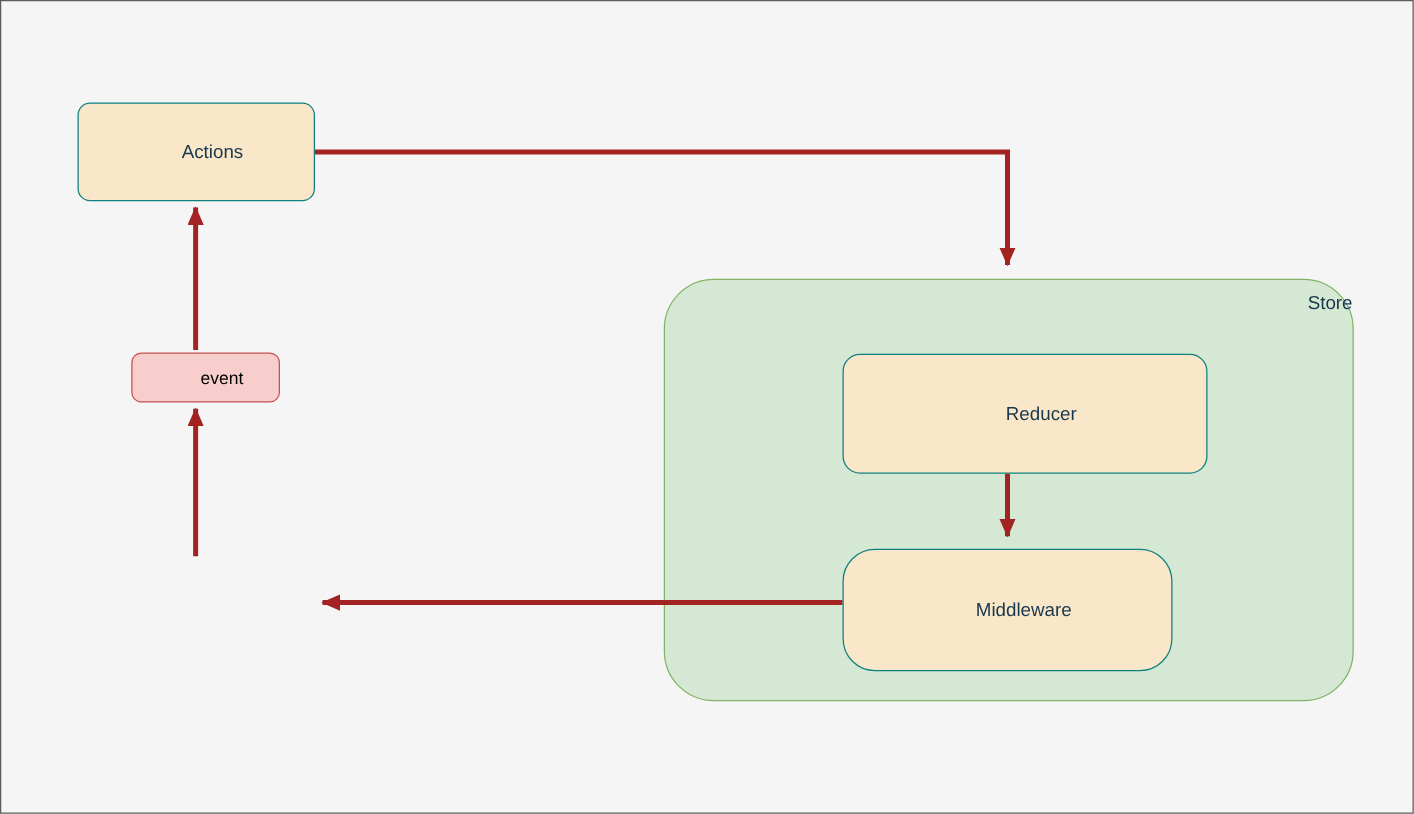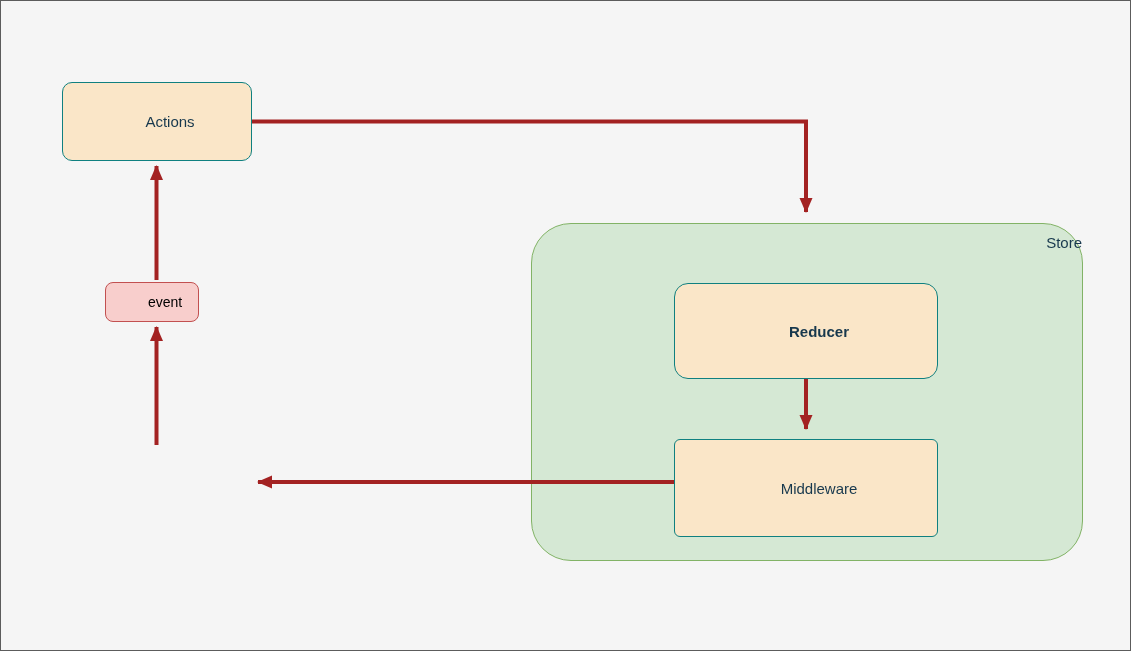--- a/index.html
+++ b/index.html
@@ -37,25 +37,25 @@
     color: var(--node-text, #17384d);
     background: var(--node-fill, #fae6c8);
     border: 1.5px solid var(--node-border, #0f8080);
     border-radius: 10px;
     text-align: left;
     padding-left: 26px;
   }
 
   .node-actions    { left: 61px;  top: 81px;  width: 190px; height: 79px; }
   .node-screen     { left: 61px;  top: 446px; width: 191px; height: 82px; }
-  .node-reducer    { left: 673px; top: 282px; width: 264px; height: 96px;  border-radius: 14px; font-weight: bold; }
-  .node-middleware { left: 673px; top: 438px; width: 264px; height: 98px;  border-radius: 6px; }
+  .node-reducer    { left: 673px; top: 282px; width: 292px; height: 96px;  border-radius: 14px; }
+  .node-middleware { left: 673px; top: 438px; width: 264px; height: 98px;  border-radius: 26px; }
 
   .node-event {
-    left: 104px; top: 281px; width: 94px; height: 40px;
+    left: 104px; top: 281px; width: 119px; height: 40px;
     background: var(--event-fill, #f8cecc);
     border: 1.5px solid var(--event-border, #c25050);
     border-radius: 8px;
     color: var(--event-text, #000000);
     font-size: 14px;
   }
 
   .container-store {
     position: absolute;
     left: 530px; top: 222px; width: 552px; height: 338px;

